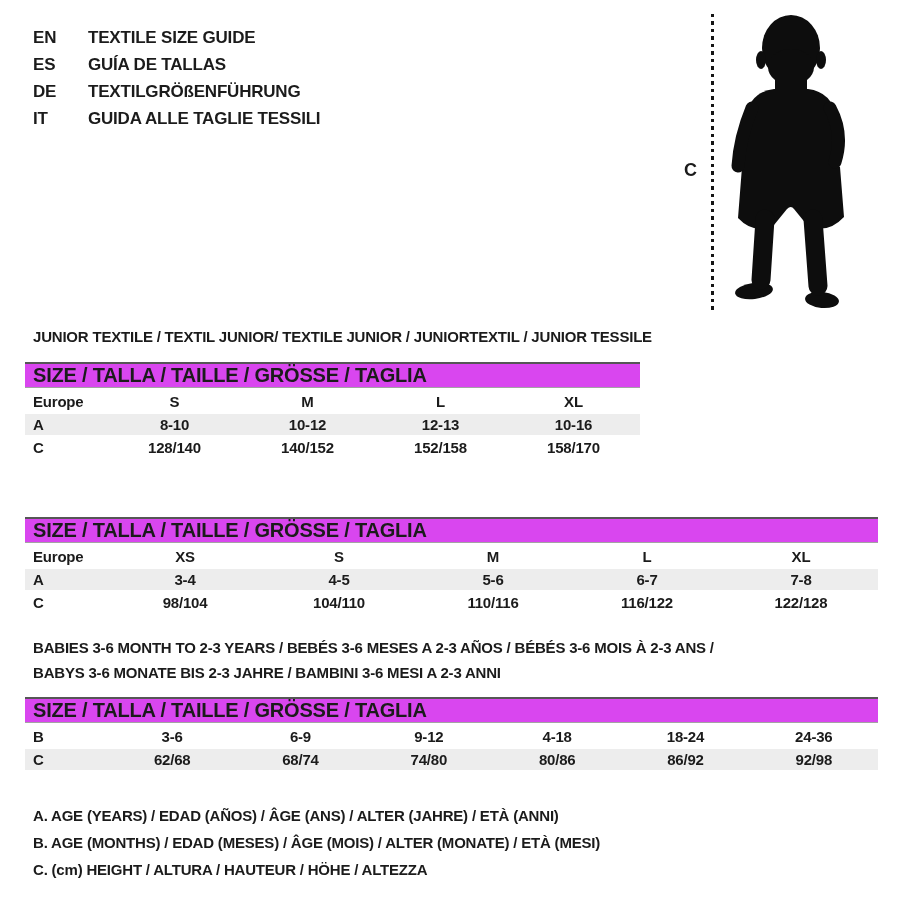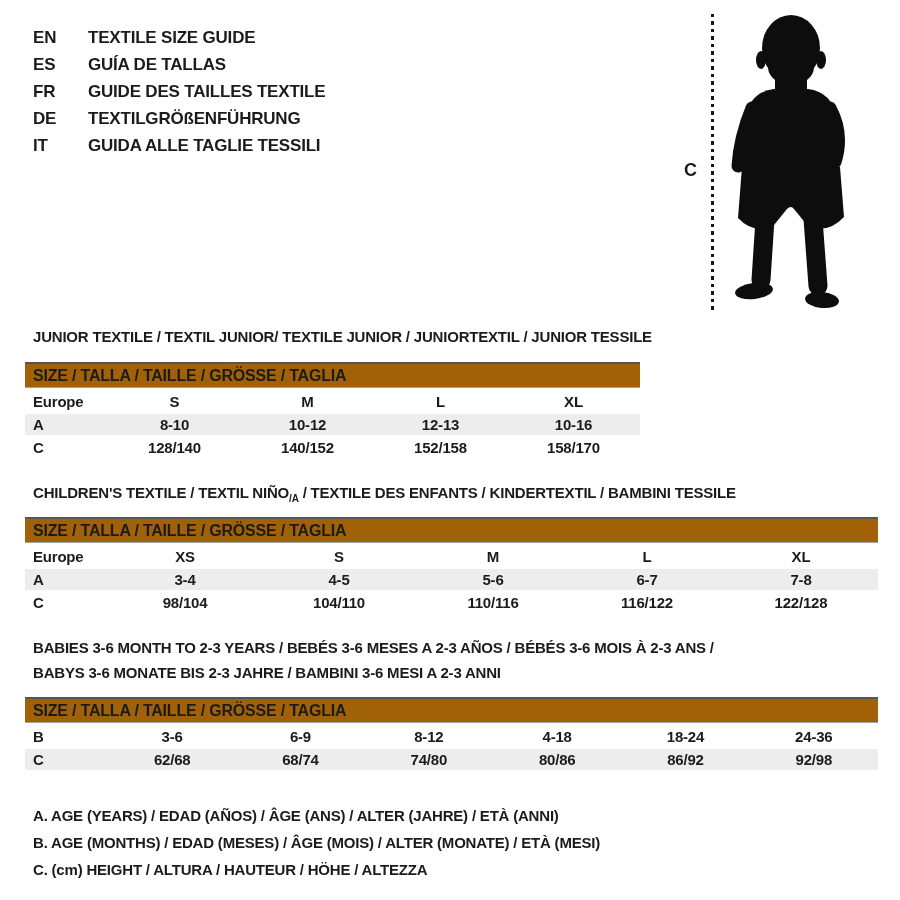--- a/index.html
+++ b/index.html
@@ -23,23 +23,23 @@
   .t-junior{top:328px;}
   .t-children{top:484px;}
   .t-babies{top:635px;line-height:25px;}
   .sub{font-size:10px;vertical-align:sub;}
 
   
   .tbl{position:absolute;left:25px;}
   .tbl-junior{top:362px;width:615px;}
   .tbl-children{top:517px;width:853px;}
   .tbl-babies{top:697px;width:853px;}
-  .tbl-head{height:23px;line-height:23px;background:#a16207;
+  .tbl-head{height:23px;line-height:23px;background:#d946ef;
             border-top:2px solid #565656;border-bottom:1px solid #a3a3a3;
-            padding-left:8px;font-size:16px;font-weight:700;letter-spacing:-0.2px;}
+            padding-left:8px;font-size:20px;font-weight:700;letter-spacing:-0.2px;}
   .row{display:flex;align-items:center;font-size:15px;font-weight:700;letter-spacing:-0.2px;}
   .row .lbl{width:75px;padding-left:8px;}
   .row .cell{flex:1;text-align:center;}
   .h25{height:26px}.h21{height:21px}.h24{height:24px}
   .shade{background:#ededed;}
 
   
   .legend{position:absolute;left:33px;top:802px;font-size:15px;font-weight:700;
           line-height:27px;letter-spacing:-0.2px;}
 </style>
@@ -49,24 +49,20 @@
 <div class="page">
 
   <div class="langs">
     <div class="lang-row">
       <span class="lang-code">EN</span>
       <span class="lang-label">TEXTILE SIZE GUIDE</span>
     </div>
     <div class="lang-row">
       <span class="lang-code">ES</span>
       <span class="lang-label">GUÍA DE TALLAS</span>
-    </div>
-    <div class="lang-row">
-      <span class="lang-code">FR</span>
-      <span class="lang-label">GUIDE DES TAILLES TEXTILE</span>
     </div>
     <div class="lang-row">
       <span class="lang-code">DE</span>
       <span class="lang-label">TEXTILGRÖßENFÜHRUNG</span>
     </div>
     <div class="lang-row">
       <span class="lang-code">IT</span>
       <span class="lang-label">GUIDA ALLE TAGLIE TESSILI</span>
     </div>
   </div>
@@ -112,23 +108,20 @@
     </div>
     <div class="row h24">
       <span class="lbl">C</span>
       <span class="cell">128/140</span>
       <span class="cell">140/152</span>
       <span class="cell">152/158</span>
       <span class="cell">158/170</span>
     </div>
   </div>
 
-  <div class="sec-title t-children">
-    <span>CHILDREN'S TEXTILE / TEXTIL NIÑO</span><span class="sub">/A</span><span> / TEXTILE DES ENFANTS / KINDERTEXTIL / BAMBINI TESSILE</span>
-  </div>
   <div class="tbl tbl-children">
     <div class="tbl-head">SIZE / TALLA / TAILLE / GRÖSSE / TAGLIA</div>
     <div class="row h25">
       <span class="lbl">Europe</span>
       <span class="cell">XS</span>
       <span class="cell">S</span>
       <span class="cell">M</span>
       <span class="cell">L</span>
       <span class="cell">XL</span>
     </div>
@@ -153,21 +146,21 @@
   <div class="sec-title t-babies">
     <div>BABIES 3-6 MONTH TO 2-3 YEARS / BEBÉS 3-6 MESES A 2-3 AÑOS / BÉBÉS 3-6 MOIS À 2-3 ANS /</div>
     <div>BABYS 3-6 MONATE BIS 2-3 JAHRE / BAMBINI 3-6 MESI A 2-3 ANNI</div>
   </div>
   <div class="tbl tbl-babies">
     <div class="tbl-head">SIZE / TALLA / TAILLE / GRÖSSE / TAGLIA</div>
     <div class="row h25">
       <span class="lbl">B</span>
       <span class="cell">3-6</span>
       <span class="cell">6-9</span>
-      <span class="cell">8-12</span>
+      <span class="cell">9-12</span>
       <span class="cell">4-18</span>
       <span class="cell">18-24</span>
       <span class="cell">24-36</span>
     </div>
     <div class="row h21 shade">
       <span class="lbl">C</span>
       <span class="cell">62/68</span>
       <span class="cell">68/74</span>
       <span class="cell">74/80</span>
       <span class="cell">80/86</span>

